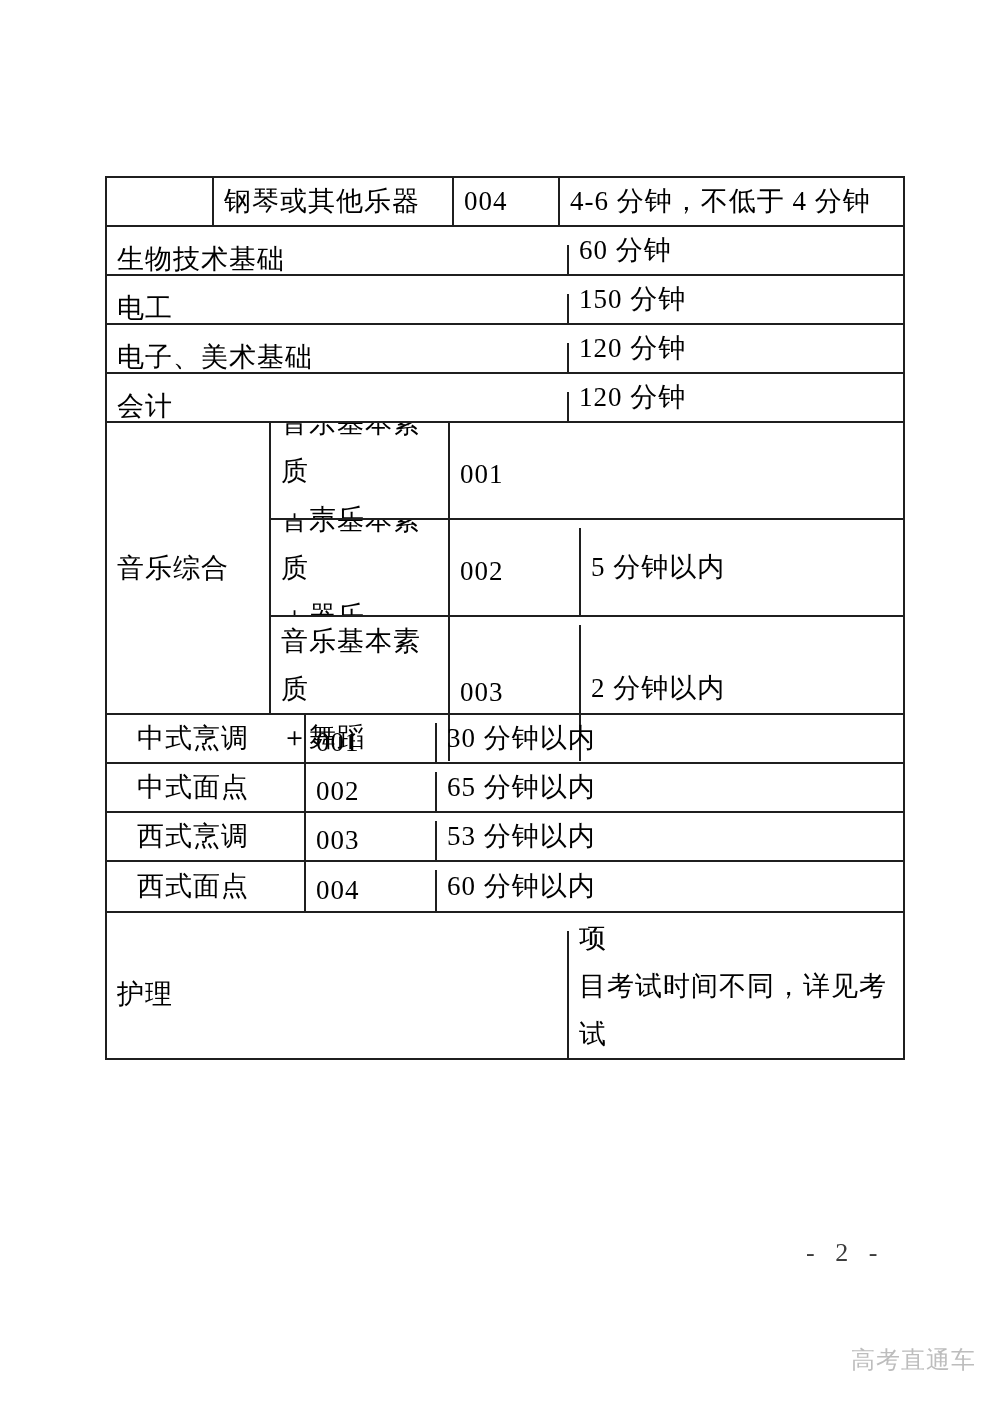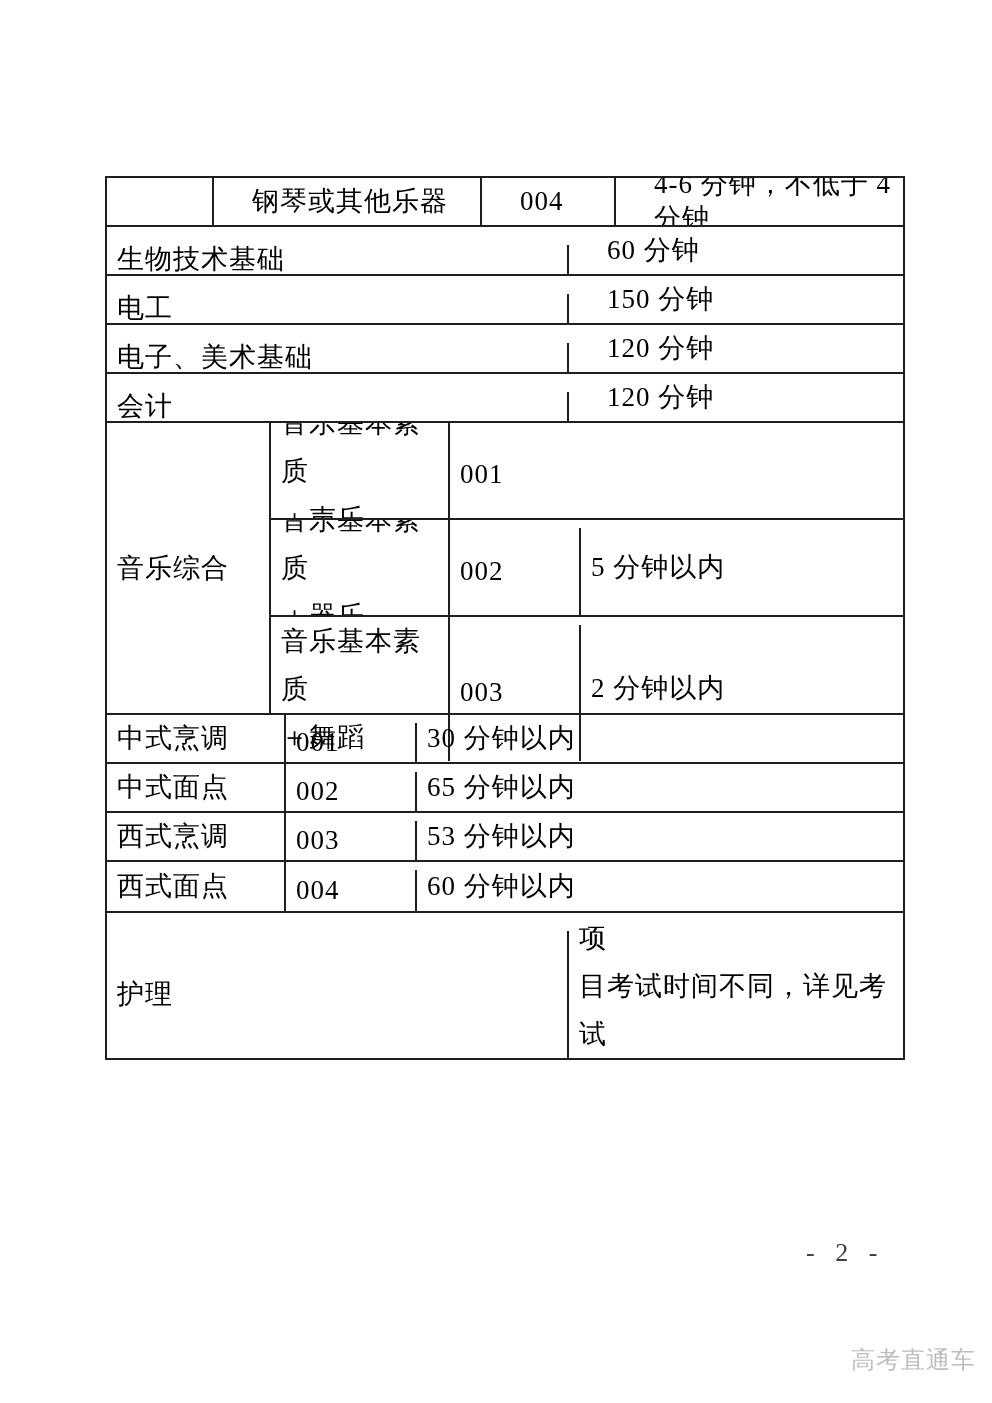--- a/index.html
+++ b/index.html
@@ -51,21 +51,21 @@
   
   .w-a1 { width: 107px; }   
   .w-a2 { width: 240px; }   
   .w-a3 { width: 106px; }   
   .w-c2 { width: 179px; }   
   .w-c3 { width: 131px; margin-top: 8px; }   
   .w-merged { width: 462px; margin-top: 18px; } 
   .w-rest { flex: 1; }
 
   
-  .h49  { height: 49px; gap: 28px; }
+  .h49  { height: 49px; }
   .h145 { height: 145px; }
 
   
   .tgroup {
     display: flex;
     box-sizing: border-box;
     border-bottom: 2px solid #1f1f1f;
   }
   .tgroup-left {
     box-sizing: border-box;
@@ -81,21 +81,21 @@
     flex: 1;
     display: flex;
     flex-direction: column;
   }
   .tgroup-right > .trow:last-child { border-bottom: none; }
   .tgroup-right > .trow > .cell:last-child { border-right: none; }
   .g-music { height: 292px; }
   .g-music .trow { height: 97px; }
   .g-music .trow:last-child { height: auto; flex: 1; }
   .g-cook { height: 198px; }
-  .g-cook .trow { height: 49px; }
+  .g-cook .trow { height: 49px; padding-left: 20px; }
   .g-cook .trow:last-child { height: auto; flex: 1; }
 
   .preline {
     white-space: pre-line;
     line-height: 48px;
   }
   .time-wrap {
     white-space: pre-line;
     line-height: 48px;
   }

